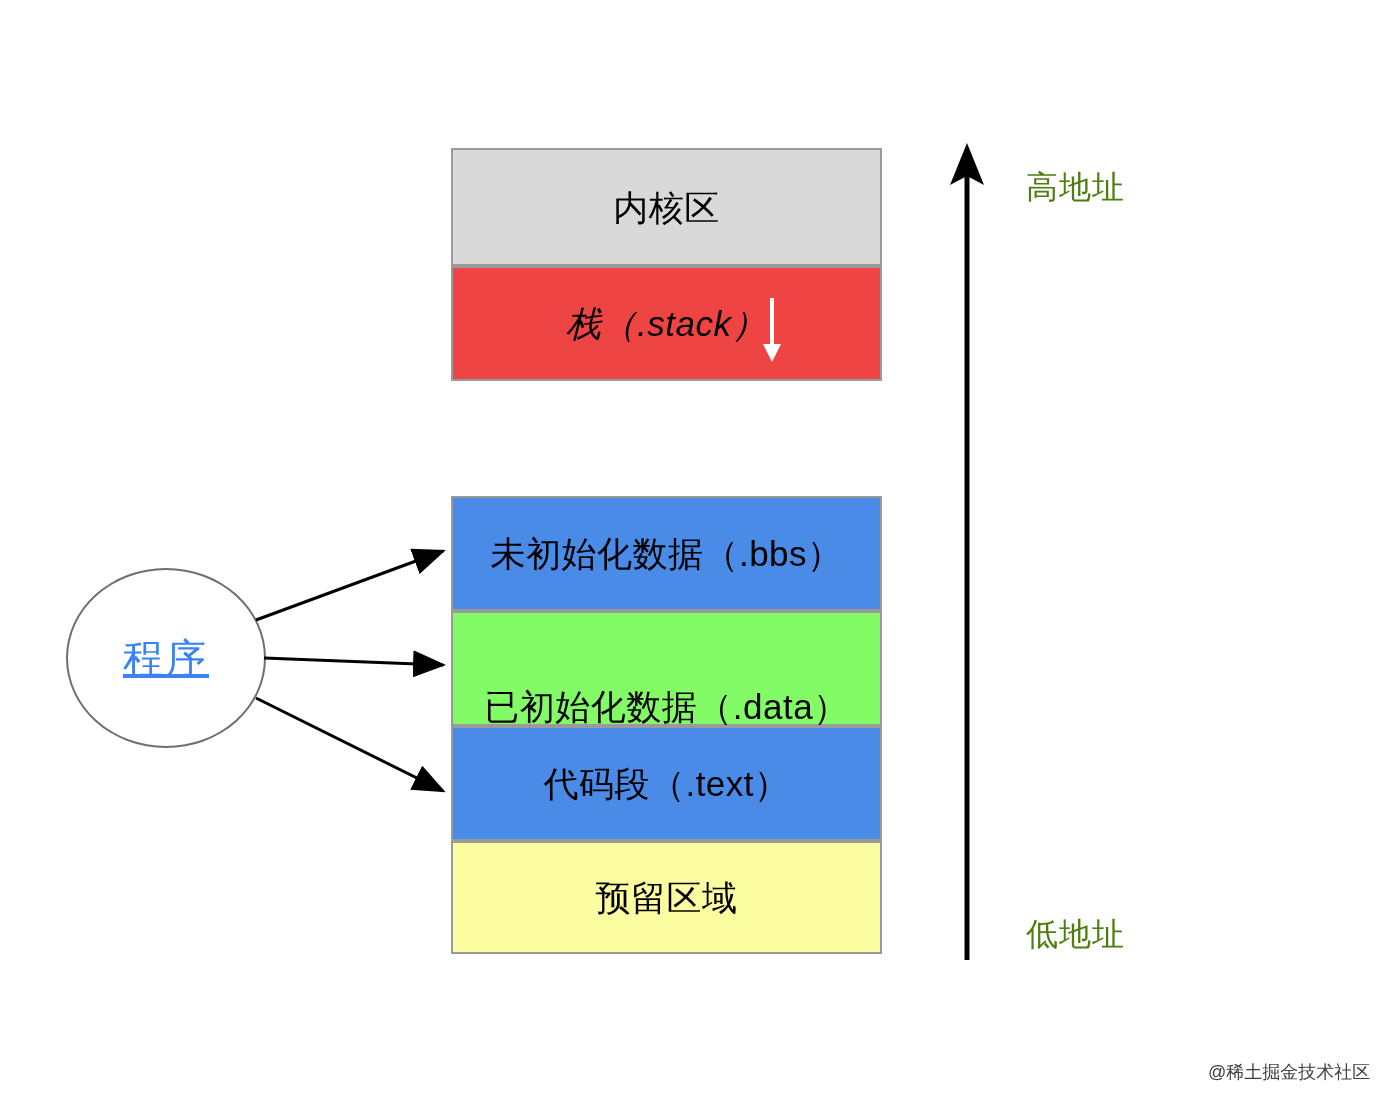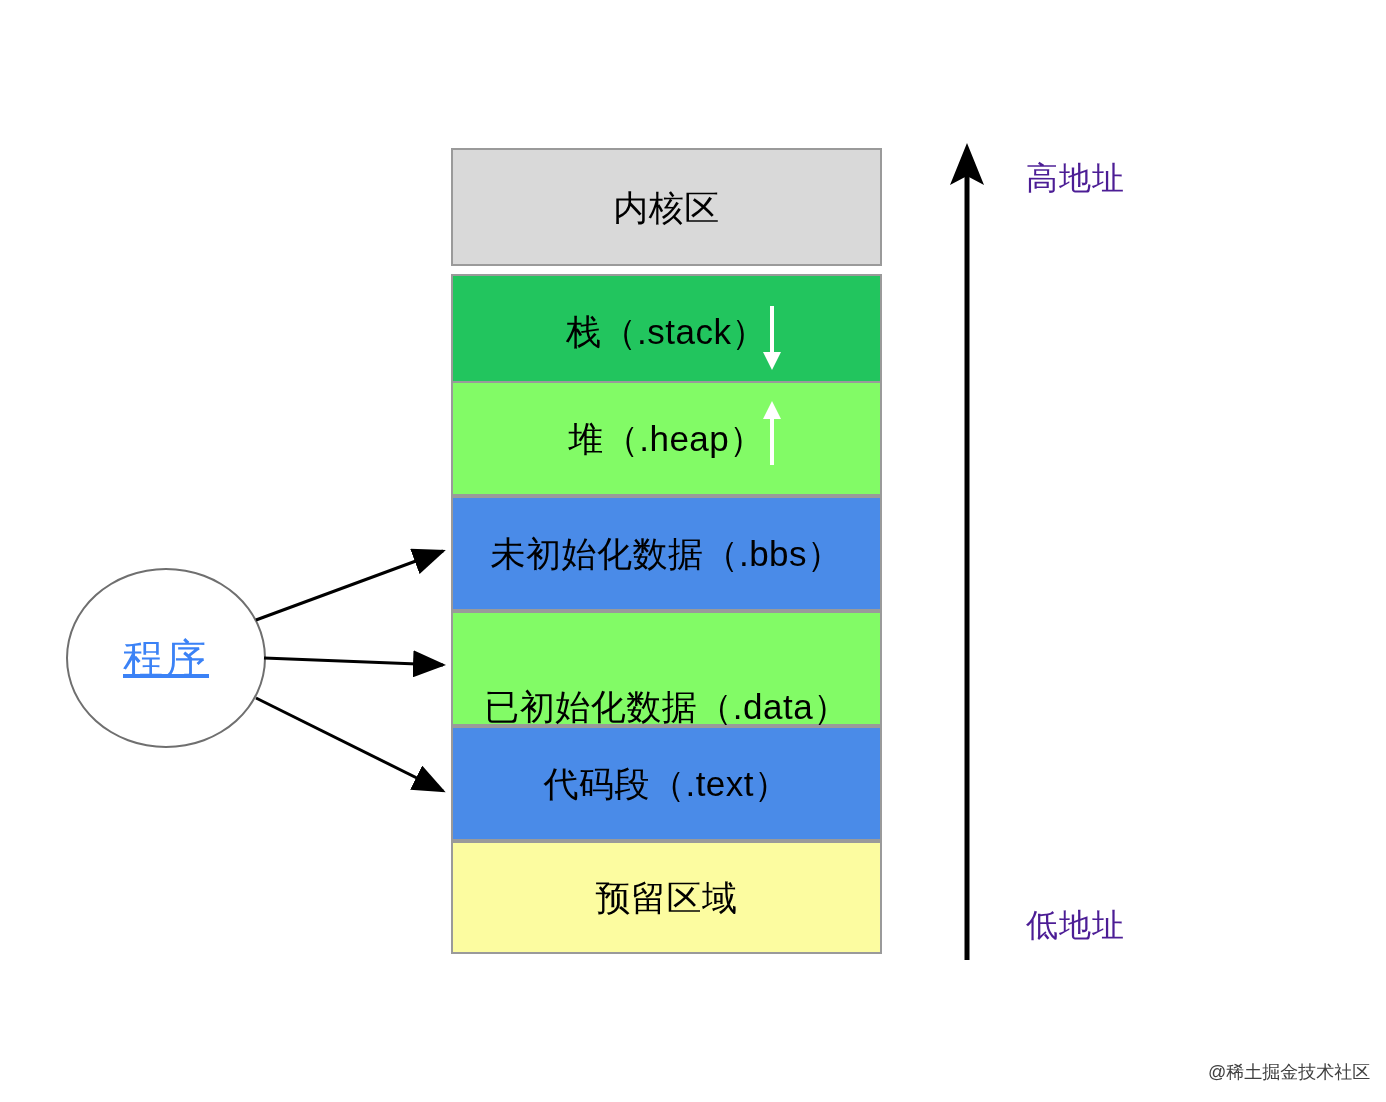--- a/index.html
+++ b/index.html
@@ -89,24 +89,25 @@
     color: #3b82f6;
     letter-spacing: 3px;
     line-height: 1;
     text-decoration: underline;
   }
 
   
   .addr-label {
     position: absolute;
     font-size: 32px;
-    color: #4c1d95;
+    color: #4d7c0f;
     letter-spacing: 1px;
     white-space: nowrap;
     line-height: 1;
+    margin-top: 9px;
   }
   #addr-high { left: 1026px; top: 162px; }
   #addr-low  { left: 1026px; top: 909px; }
 
   
   #overlay {
     position: absolute;
     left: 0;
     top: 0;
     width: 1386px;
@@ -129,35 +130,28 @@
 <body>
 
 <div id="canvas">
 
   <div class="mem-column">
 
     <div class="mem-block" style="top:0px;height:118px;background:#D9D9D9;">
       <span class="mem-label">内核区</span>
     </div>
 
-    <div class="mem-block" style="top:126px;height:115px;background:#22c55e;">
+    <div class="mem-block" style="top:118px;height:115px;background:#ef4444;font-style:italic;">
       <span class="mem-label">栈（.stack）</span>
       <div class="wh-arrow wh-down" style="left:304px;top:30px;height:64px;">
         <div class="wh-shaft"></div>
           <div class="wh-head"></div>
       </div>
     </div>
 
-    <div class="mem-block" style="top:233px;height:115px;background:#82FB66;">
-      <span class="mem-label">堆（.heap）</span>
-      <div class="wh-arrow wh-up" style="left:304px;top:18px;height:64px;">
-        <div class="wh-head"></div>
-          <div class="wh-shaft"></div>
-      </div>
-    </div>
 
     <div class="mem-block" style="top:348px;height:115px;background:#4A8BE8;">
       <span class="mem-label">未初始化数据（.bbs）</span>
     </div>
 
     <div class="mem-block" style="top:463px;height:115px;background:#82FB66;align-items:flex-end;">
       <span class="mem-label">已初始化数据（.data）</span>
     </div>
 
     <div class="mem-block" style="top:578px;height:115px;background:#4A8BE8;">

